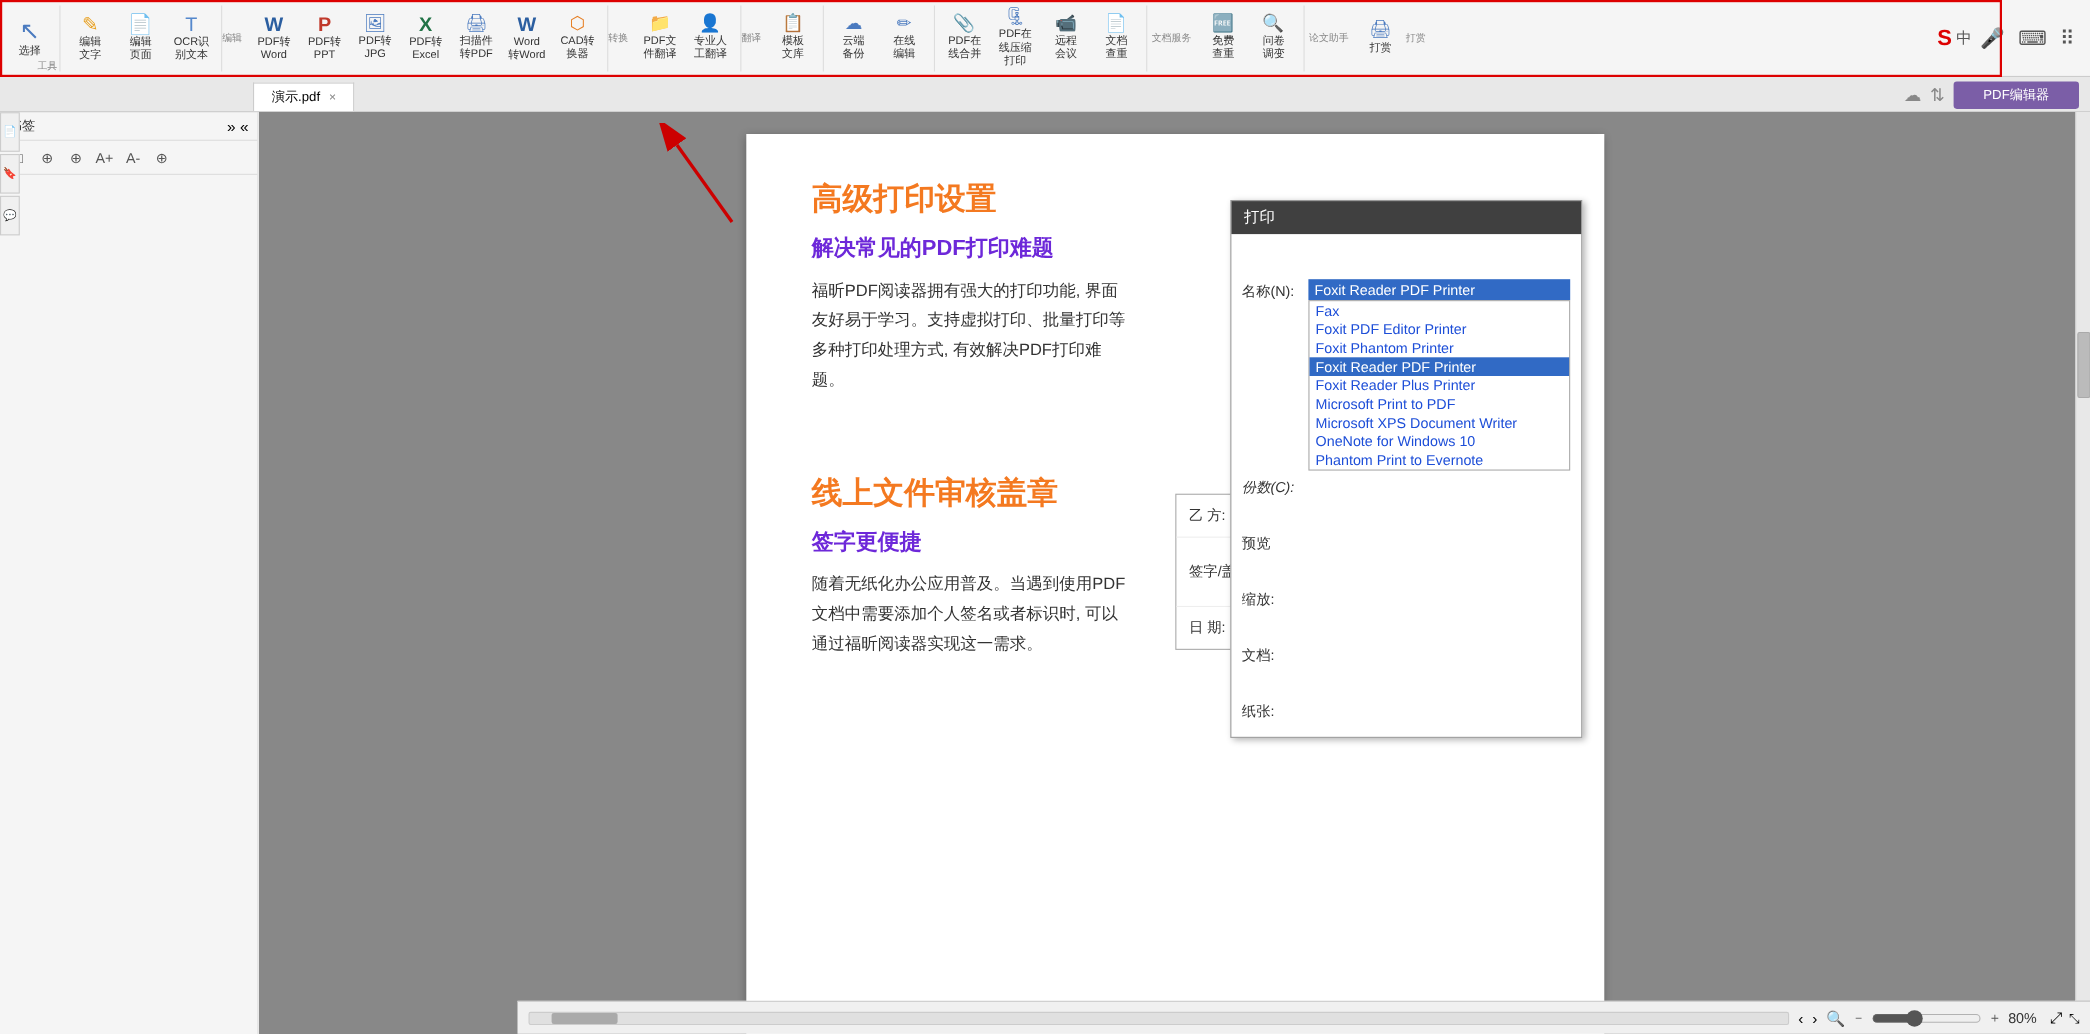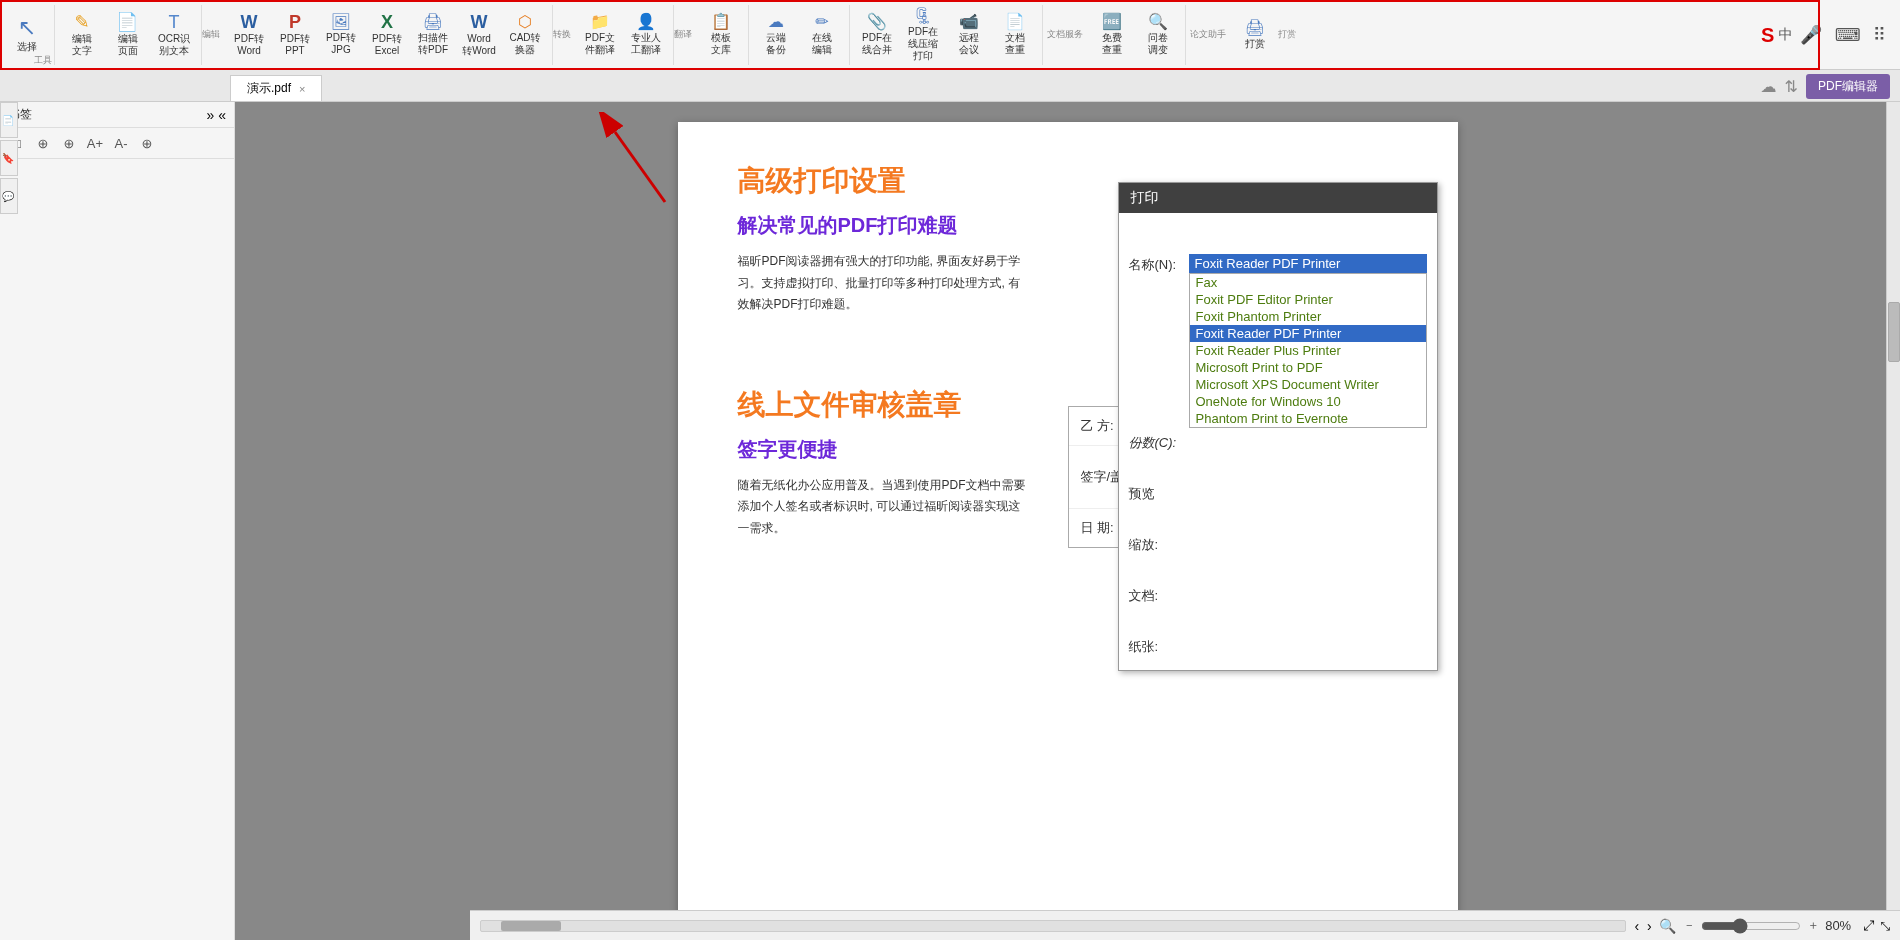--- a/index.html
+++ b/index.html
@@ -90,21 +90,21 @@
       position: absolute;
       right: 10px;
       top: 4px;
       display: flex;
       align-items: center;
       gap: 8px;
     }
     .pdf-editor-btn {
       background: #7b5ea7;
       color: white;
-      padding: 4px 12px;
+      padding: 4px 27px;
       font-size: 12px;
       border-radius: 3px;
       cursor: pointer;
     }
 
     
     .main-layout {
       display: flex;
       height: calc(940px - 70px - 32px);
     }
@@ -191,21 +191,21 @@
       font-weight: bold;
       margin-bottom: 12px;
     }
     .section-subtitle {
       font-size: 20px;
       font-weight: bold;
       color: #6d28d9;
       margin-bottom: 12px;
     }
     .section-body {
-      font-size: 12px;
+      font-size: 15px;
       color: #333;
       line-height: 1.8;
       margin-bottom: 30px;
     }
 
     
     .print-dialog {
       position: absolute;
       top: 60px;
       right: 20px;
@@ -248,21 +248,21 @@
       width: 100%;
       font-size: 13px;
     }
     .print-list {
       border: 1px solid #aaa;
       background: white;
       font-size: 13px;
     }
     .print-list-item {
       padding: 1px 6px;
-      color: #4d7c0f;
+      color: #1d4ed8;
     }
     .print-list-item.selected {
       background: #316ac5;
       color: white;
     }
 
     
     .bottom-bar {
       position: absolute;
       bottom: 0;

